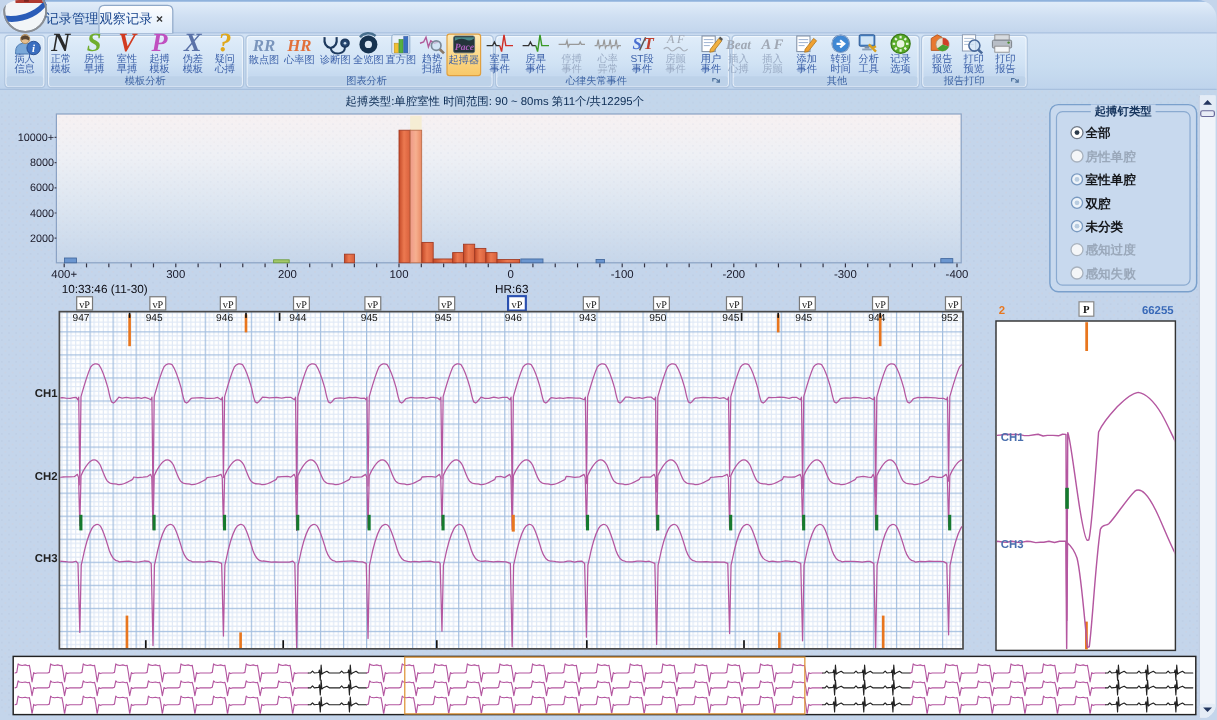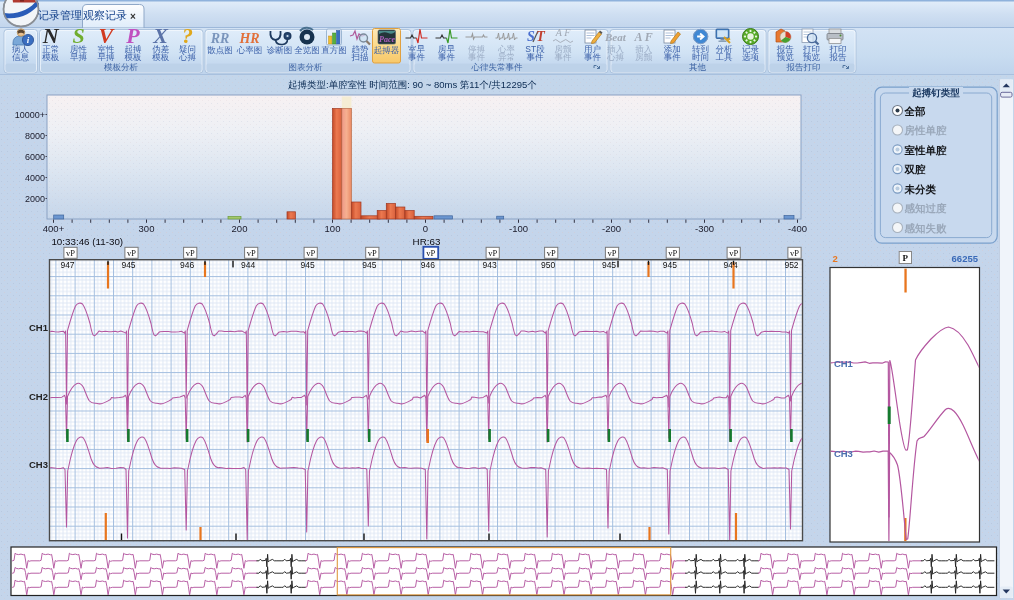--- a/index.html
+++ b/index.html
@@ -1,15 +1,15 @@
 <!DOCTYPE html>
 <html><head><meta charset="utf-8"><title>obs</title>
 <style>
 html,body{margin:0;padding:0;background:#c4d5eb;font-family:"Liberation Sans",sans-serif;}
-#app{position:relative;width:1014px;height:600px;overflow:hidden;}
+#app{position:relative;width:1014px;height:600px;overflow:hidden;border-radius:16px;}
 svg{display:block;position:absolute;left:0;top:0;}
 </style></head>
 <body>
 <div id="app">
     <svg width="1014" height="600" viewBox="0 0 1014 600" xmlns="http://www.w3.org/2000/svg">
       <defs>
 <linearGradient id="tabbg" x1="0" y1="0" x2="0" y2="1">
  <stop offset="0" stop-color="#e3eefa"></stop>
           <stop offset="0.5" stop-color="#cfdff2"></stop>
           <stop offset="1" stop-color="#c2d5ec"></stop>

